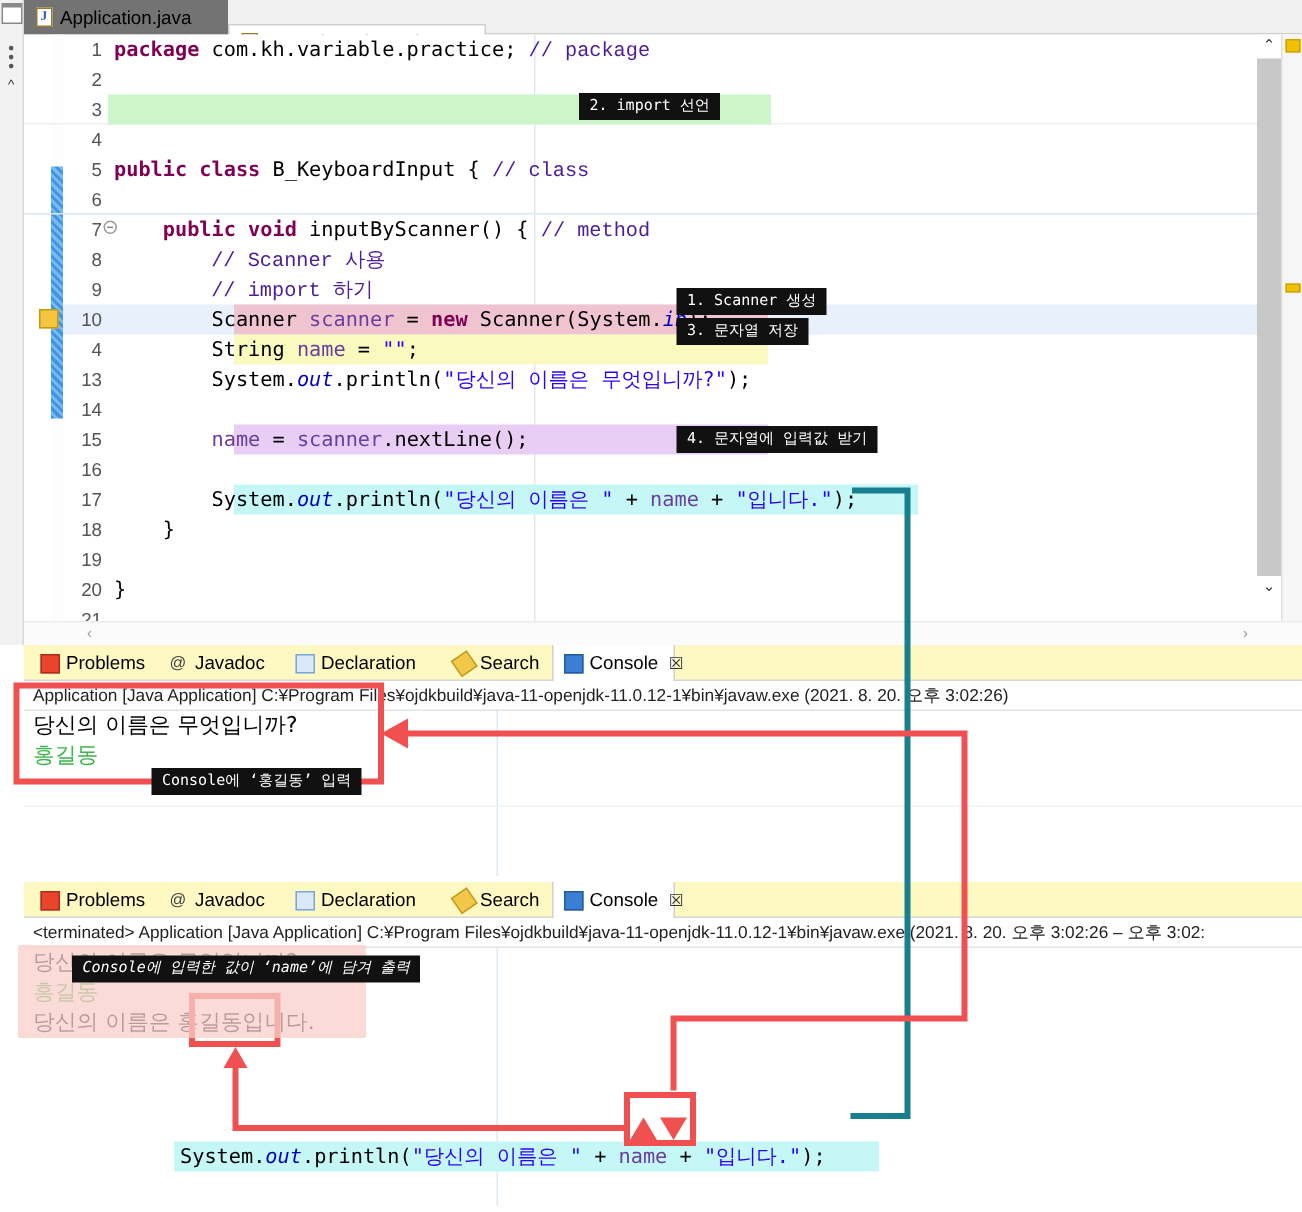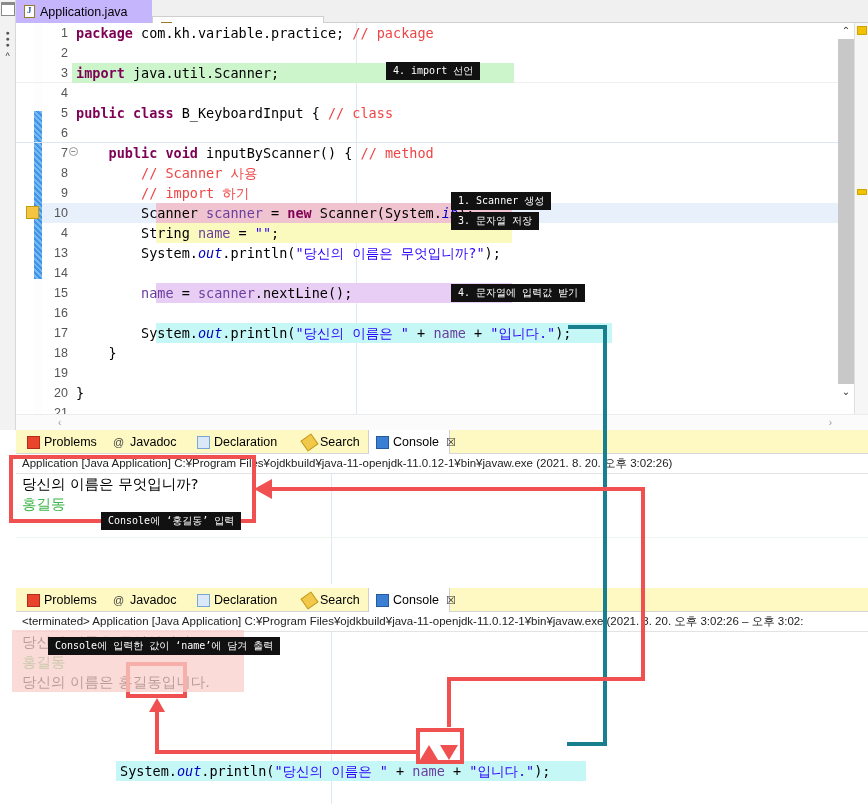--- a/index.html
+++ b/index.html
@@ -25,21 +25,21 @@
 
   
   #editor-tabbar {
     position:absolute; left:16px; top:0; width:852px; height:23px;
     background:#f0f0f0; border-bottom:1px solid #cfcfcf;
   }
   .etab {
     position:absolute; top:0; height:23px; display:flex; align-items:center;
     padding:0 8px; font-size:12.5px; gap:5px; white-space:nowrap;
   }
-  .etab.inactive { background:#c4b5fd; }
+  .etab.inactive { background:#737373; }
   .etab.active { background:#ffffff; border-top:1px solid #cfcfcf; border-left:1px solid #cfcfcf; border-right:1px solid #cfcfcf; }
   .jicon {
     width:11px; height:13px; border:1px solid #9a7b2a; background:#fff;
     position:relative; display:inline-block; flex:none;
   }
   .jicon::after{ content:"J"; position:absolute; left:2px; top:-1px; font-size:9px; color:#2b5fb0; font-weight:bold; font-family:"Liberation Serif", serif;}
   .jicon.warn::before{ content:""; position:absolute; left:-2px; bottom:-2px; width:0;height:0;
     border-left:4px solid transparent;border-right:4px solid transparent;border-bottom:7px solid #f2c200;}
   .tab-close { font-size:11px; color:#333; margin-left:3px; }
 
@@ -54,21 +54,21 @@
 
   .code-area { position:absolute; left:26px; top:0; right:30px; top:0; }
   .cline { position:relative; height:20px; line-height:20px; white-space:pre;
      font-family:"DejaVu Sans Mono", monospace; font-size:13.5px; }
   .lno { position:absolute; left:0; width:26px; text-align:right; color:#555;
      font-family:"Liberation Sans", sans-serif; font-size:12.5px; }
   .ctext { position:absolute; left:34px; }
   .hl { position:absolute; left:30px; height:20px; }
 
   .kw { color:#7f0055; font-weight:bold; }
-  .cm { color:#ef4444; }
+  .cm { color:#4c1d95;font-family:Liberation Mono, monospace; }
   .st { color:#2a00ff; }
   .fld { color:#0000c0; font-style:italic; }
   .loc { color:#6a3e9e; }
   .pln { color:#000; }
 
   
   #ed-vline { position:absolute; left:340px; top:0; width:1px; height:100%; background:#dce9f5; }
   #ed-hline1 { position:absolute; left:0; top:59px; width:100%; height:1px; background:#efefef; }
   #ed-hline2 { position:absolute; left:0; top:119px; width:100%; height:1px; background:#dbe7f2; }
 
@@ -127,21 +127,21 @@
 
 <div id="editor">
   <div id="ed-changebar-strip"></div>
   <div id="ed-changebar"></div>
   <div id="ed-hline1"></div>
   <div id="ed-hline2"></div>
   <div id="ed-vline"></div>
   <div class="code-area" id="code-area">
       <div class="cline"><span class="lno">1</span><span class="ctext"><span class="kw">package </span><span class="pln">com.kh.variable.practice; </span><span class="cm">// package</span></span></div>
       <div class="cline"><span class="lno">2</span><span class="ctext"></span></div>
-      <div class="cline"><div class="hl" style="left: 30px; width: 442px; background: rgb(204, 245, 204);"></div><span class="lno">3</span><span class="ctext"><span class="kw">import </span><span class="pln">java.util.Scanner;</span></span></div>
+      <div class="cline"><div class="hl" style="left: 30px; width: 442px; background: rgb(204, 245, 204);"></div><span class="lno">3</span></div>
       <div class="cline"><span class="lno">4</span><span class="ctext"></span></div>
       <div class="cline"><span class="lno">5</span><span class="ctext"><span class="kw">public class </span><span class="pln">B_KeyboardInput { </span><span class="cm">// class</span></span></div>
       <div class="cline"><span class="lno">6</span><span class="ctext"></span></div>
       <div class="cline"><span class="lno">7</span><span style="position: absolute; left: 27px; top: 4px; width: 9px; height: 9px; border: 1px solid rgb(154, 154, 154); border-radius: 50%; background: rgb(255, 255, 255); font-size: 8px; line-height: 8px; text-align: center; color: rgb(85, 85, 85);">−</span><span class="ctext"><span class="pln">    </span><span class="kw">public void </span><span class="pln">inputByScanner() { </span><span class="cm">// method</span></span></div>
       <div class="cline"><span class="lno">8</span><span class="ctext"><span class="cm">        // Scanner 사용</span></span></div>
       <div class="cline"><span class="lno">9</span><span class="ctext"><span class="cm">        // import 하기</span></span></div>
       <div class="cline"><div style="position: absolute; left: 0px; right: -820px; top: 0px; height: 20px; background: rgb(232, 240, 251);"></div><div class="hl" style="left: 114px; width: 356px; background: rgb(240, 195, 208);"></div><span class="lno">10</span><span style="position: absolute; left: -16px; top: 3px; width: 13px; height: 13px; background: rgb(245, 197, 66); border: 1px solid rgb(196, 154, 16);"></span><span class="ctext"><span class="pln">        Scanner </span><span class="loc">scanner</span><span class="pln"> = </span><span class="kw">new </span><span class="pln">Scanner(System.</span><span class="fld">in</span><span class="pln">);</span></span></div>
       <div class="cline"><div class="hl" style="left: 114px; width: 356px; background: rgb(250, 250, 190);"></div><span class="lno">4</span><span class="ctext"><span class="pln">        String </span><span class="loc">name</span><span class="pln"> = </span><span class="st">""</span><span class="pln">;</span></span></div>
       <div class="cline"><span class="lno">13</span><span class="ctext"><span class="pln">        System.</span><span class="fld">out</span><span class="pln">.println(</span><span class="st">"당신의 이름은 무엇입니까?"</span><span class="pln">);</span></span></div>
       <div class="cline"><span class="lno">14</span><span class="ctext"></span></div>
@@ -255,18 +255,18 @@
 
   <polyline points="420,752 157,752 157,712" fill="none" stroke="#f05050" stroke-width="4"></polyline>
   <polygon points="149,712 165,712 157,698" fill="#f05050"></polygon>
   <polygon points="420,760 438,760 429,745" fill="#f05050"></polygon>
 
   <rect x="12" y="630" width="232" height="62" fill="#f9cfcb" fill-opacity="0.75"></rect>
 
   <rect x="418" y="730" width="44" height="32" fill="none" stroke="#f05050" stroke-width="4"></rect>
 </svg>
 
-<div class="chip" style="left: 386px; top: 62px;">4. import 선언</div>
+<div class="chip" style="left: 386px; top: 62px;">2. import 선언</div>
 <div class="chip" style="left: 451px; top: 192px;">1. Scanner 생성</div>
 <div class="chip" style="left: 451px; top: 212px;">3. 문자열 저장</div>
 <div class="chip" style="left: 451px; top: 284px;">4. 문자열에 입력값 받기</div>
 <div class="chip" style="left: 101px; top: 512px;">Console에 ‘홍길동’ 입력</div>
-<div class="chip" style="left: 48px; top: 637px;">Console에 입력한 값이 ‘name’에 담겨 출력</div>
+<div class="chip" style="left: 48px; top: 637px; font-style: italic;">Console에 입력한 값이 ‘name’에 담겨 출력</div>
 
 </body></html>

